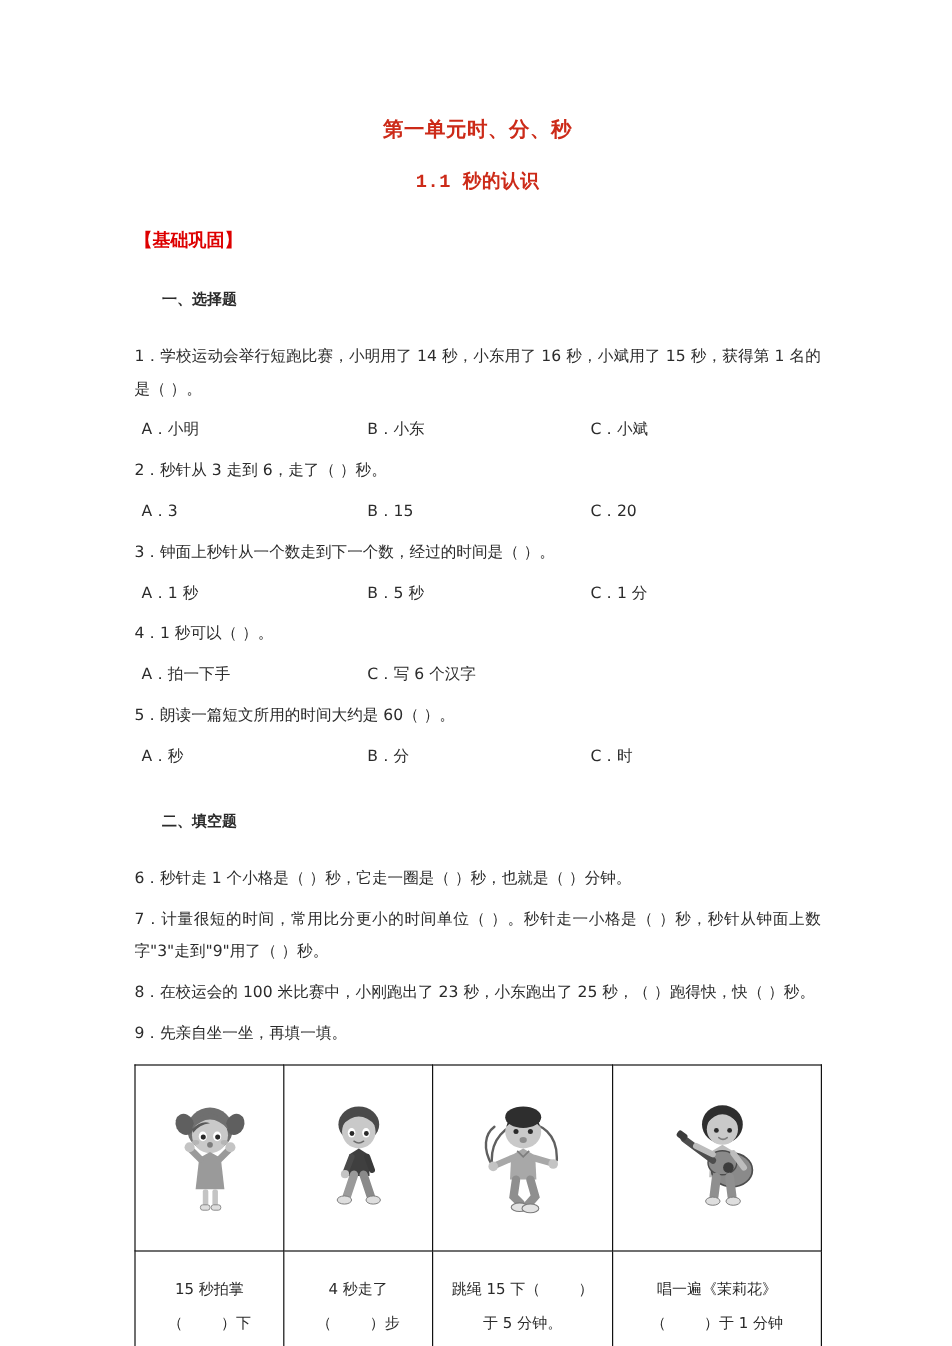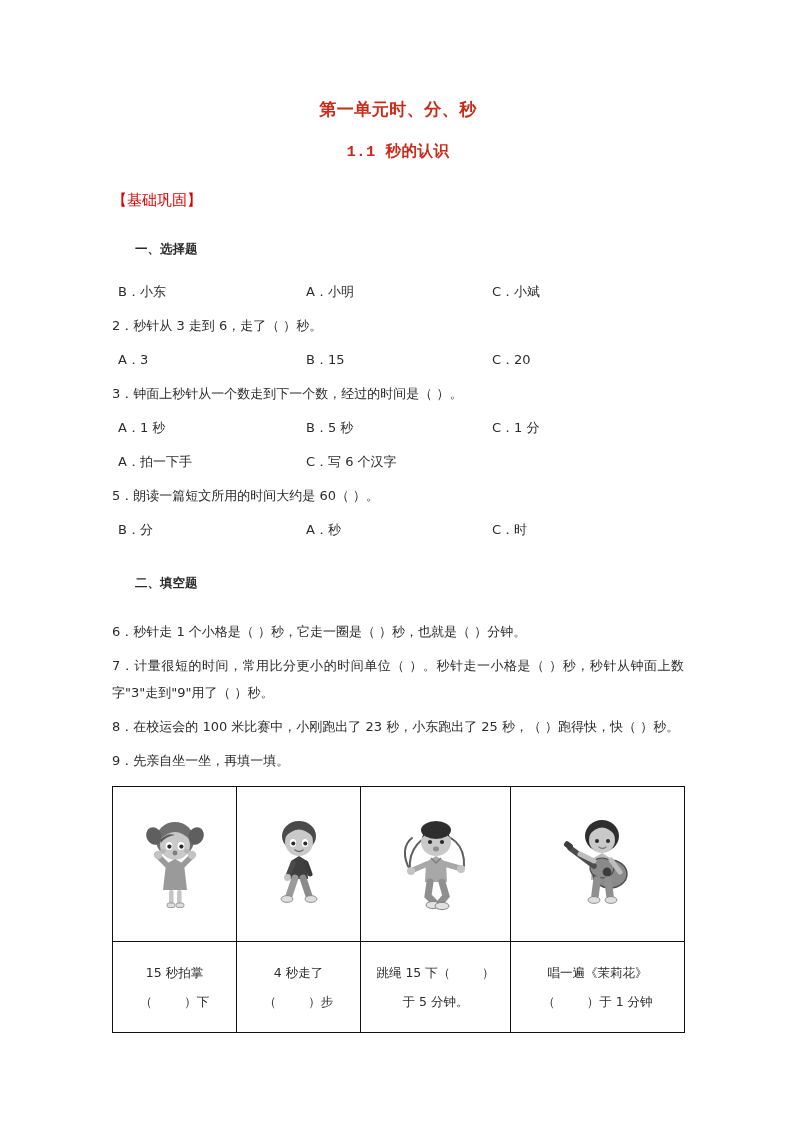--- a/index.html
+++ b/index.html
@@ -26,21 +26,21 @@
     left: 112px;
     top: 0;
     width: 572px;
   }
 
   
   .doc-title {
     margin: 0;
     padding-top: 100px;
     text-align: center;
-    font-family: Liberation Serif, serif;
+    font-family: Liberation Mono, monospace;
     font-size: 17px;
     font-weight: bold;
     color: #cc2a18;
     letter-spacing: 0.5px;
     line-height: 1.2;
   }
   .doc-subtitle {
     margin: 0;
     padding-top: 23px;
     text-align: center;
@@ -49,21 +49,21 @@
     font-weight: bold;
     color: #cc2a18;
     letter-spacing: 0.5px;
     line-height: 1.2;
   }
   .block-title {
     margin: 0;
     padding-top: 29px;
     font-family: "DejaVu Sans", "Liberation Sans", sans-serif;
     font-size: 15px;
-    font-weight: normal;
+    font-weight: bold;
     color: #dd0000;
     line-height: 1.2;
   }
   .section-head {
     margin: 15px;
     padding-top: 17px;
     padding-left: 8px;
     font-family: "DejaVu Sans", "Liberation Sans", sans-serif;
     font-size: 12.5px;
     font-weight: bold;
@@ -141,49 +141,51 @@
 
 <div class="page">
   <div class="content">
 
     <h1 class="doc-title">第一单元时、分、秒</h1>
     <h2 class="doc-subtitle">1.1  秒的认识</h2>
     <div class="block-title">【基础巩固】</div>
 
     <div class="section-head">一、选择题</div>
 
-    <div class="opts">
+    <p class="q">1．学校运动会举行短跑比赛，小明用了 14 秒，小东用了 16 秒，小斌用了 15 秒，获得第 1 名的是（        ）。</p>
+    <div class="opts">
+      <span class="opt">A．小明</span>
       <span class="opt">B．小东</span>
-      <span class="opt">A．小明</span>
       <span class="opt">C．小斌</span>
     </div>
 
     <p class="q tight">2．秒针从 3 走到 6，走了（        ）秒。</p>
     <div class="opts">
       <span class="opt">A．3</span>
       <span class="opt">B．15</span>
       <span class="opt">C．20</span>
     </div>
 
     <p class="q tight">3．钟面上秒针从一个数走到下一个数，经过的时间是（        ）。</p>
     <div class="opts">
       <span class="opt">A．1 秒</span>
       <span class="opt">B．5 秒</span>
       <span class="opt">C．1 分</span>
     </div>
 
+    <p class="q tight">4．1 秒可以（        ）。</p>
     <div class="opts">
       <span class="opt">A．拍一下手</span>
       <span class="opt">C．写 6 个汉字</span>
     </div>
 
     <p class="q tight">5．朗读一篇短文所用的时间大约是 60（            ）。</p>
     <div class="opts">
+      <span class="opt">A．秒</span>
       <span class="opt">B．分</span>
-      <span class="opt">A．秒</span>
       <span class="opt">C．时</span>
     </div>
 
     <div class="section-head">二、填空题</div>
 
     <p class="q">6．秒针走 1 个小格是（            ）秒，它走一圈是（           ）秒，也就是（           ）分钟。</p>
     <p class="q tight">7．计量很短的时间，常用比分更小的时间单位（            ）。秒针走一小格是（            ）秒，秒针从钟面上数字"3"走到"9"用了（          ）秒。</p>
     <p class="q tight">8．在校运会的 100 米比赛中，小刚跑出了 23 秒，小东跑出了 25 秒，（            ）跑得快，快（        ）秒。</p>
     <p class="q tight">9．先亲自坐一坐，再填一填。</p>
 

